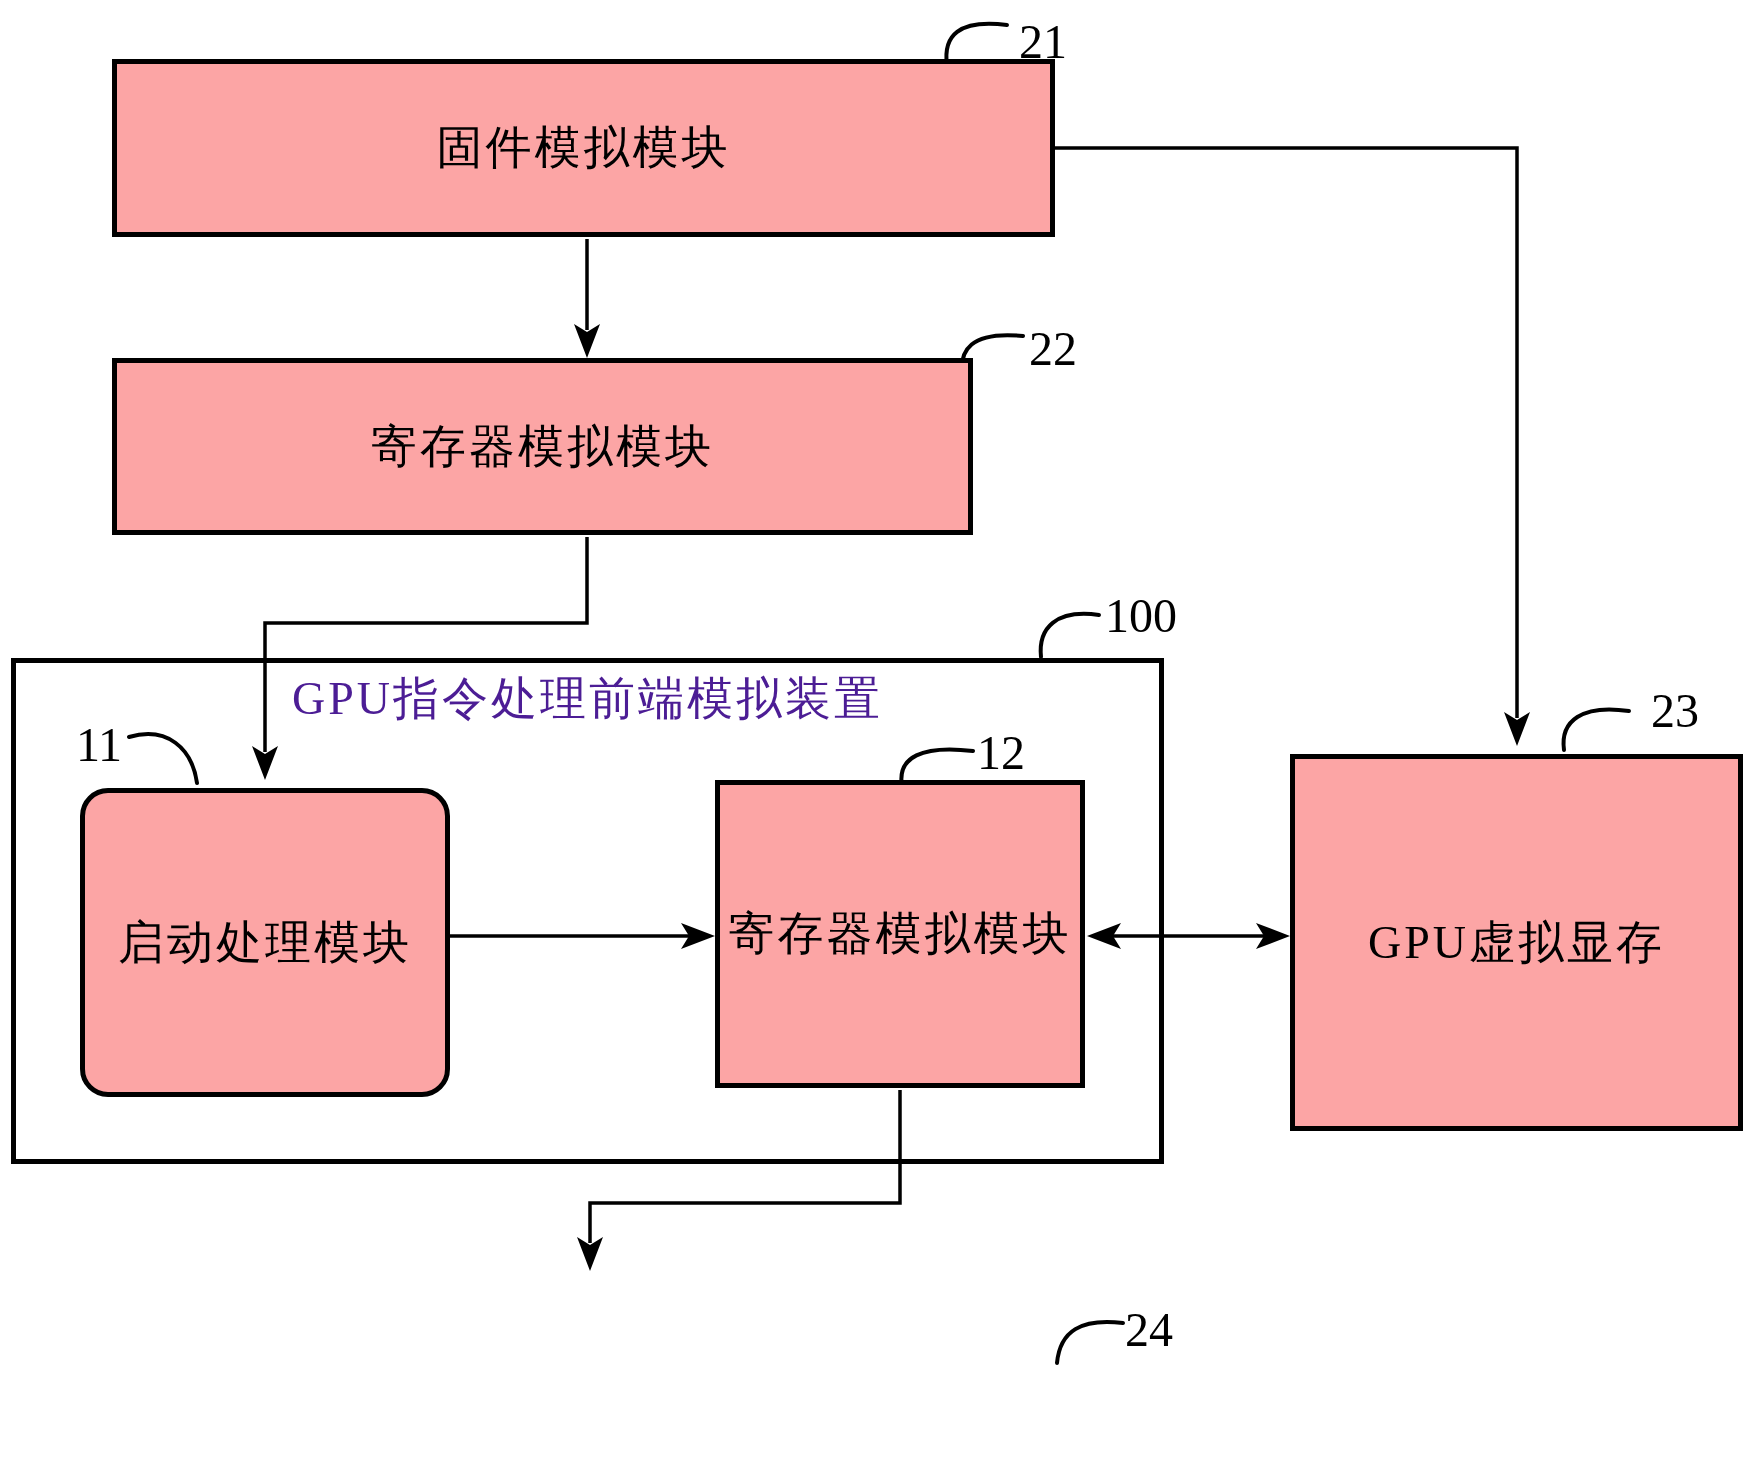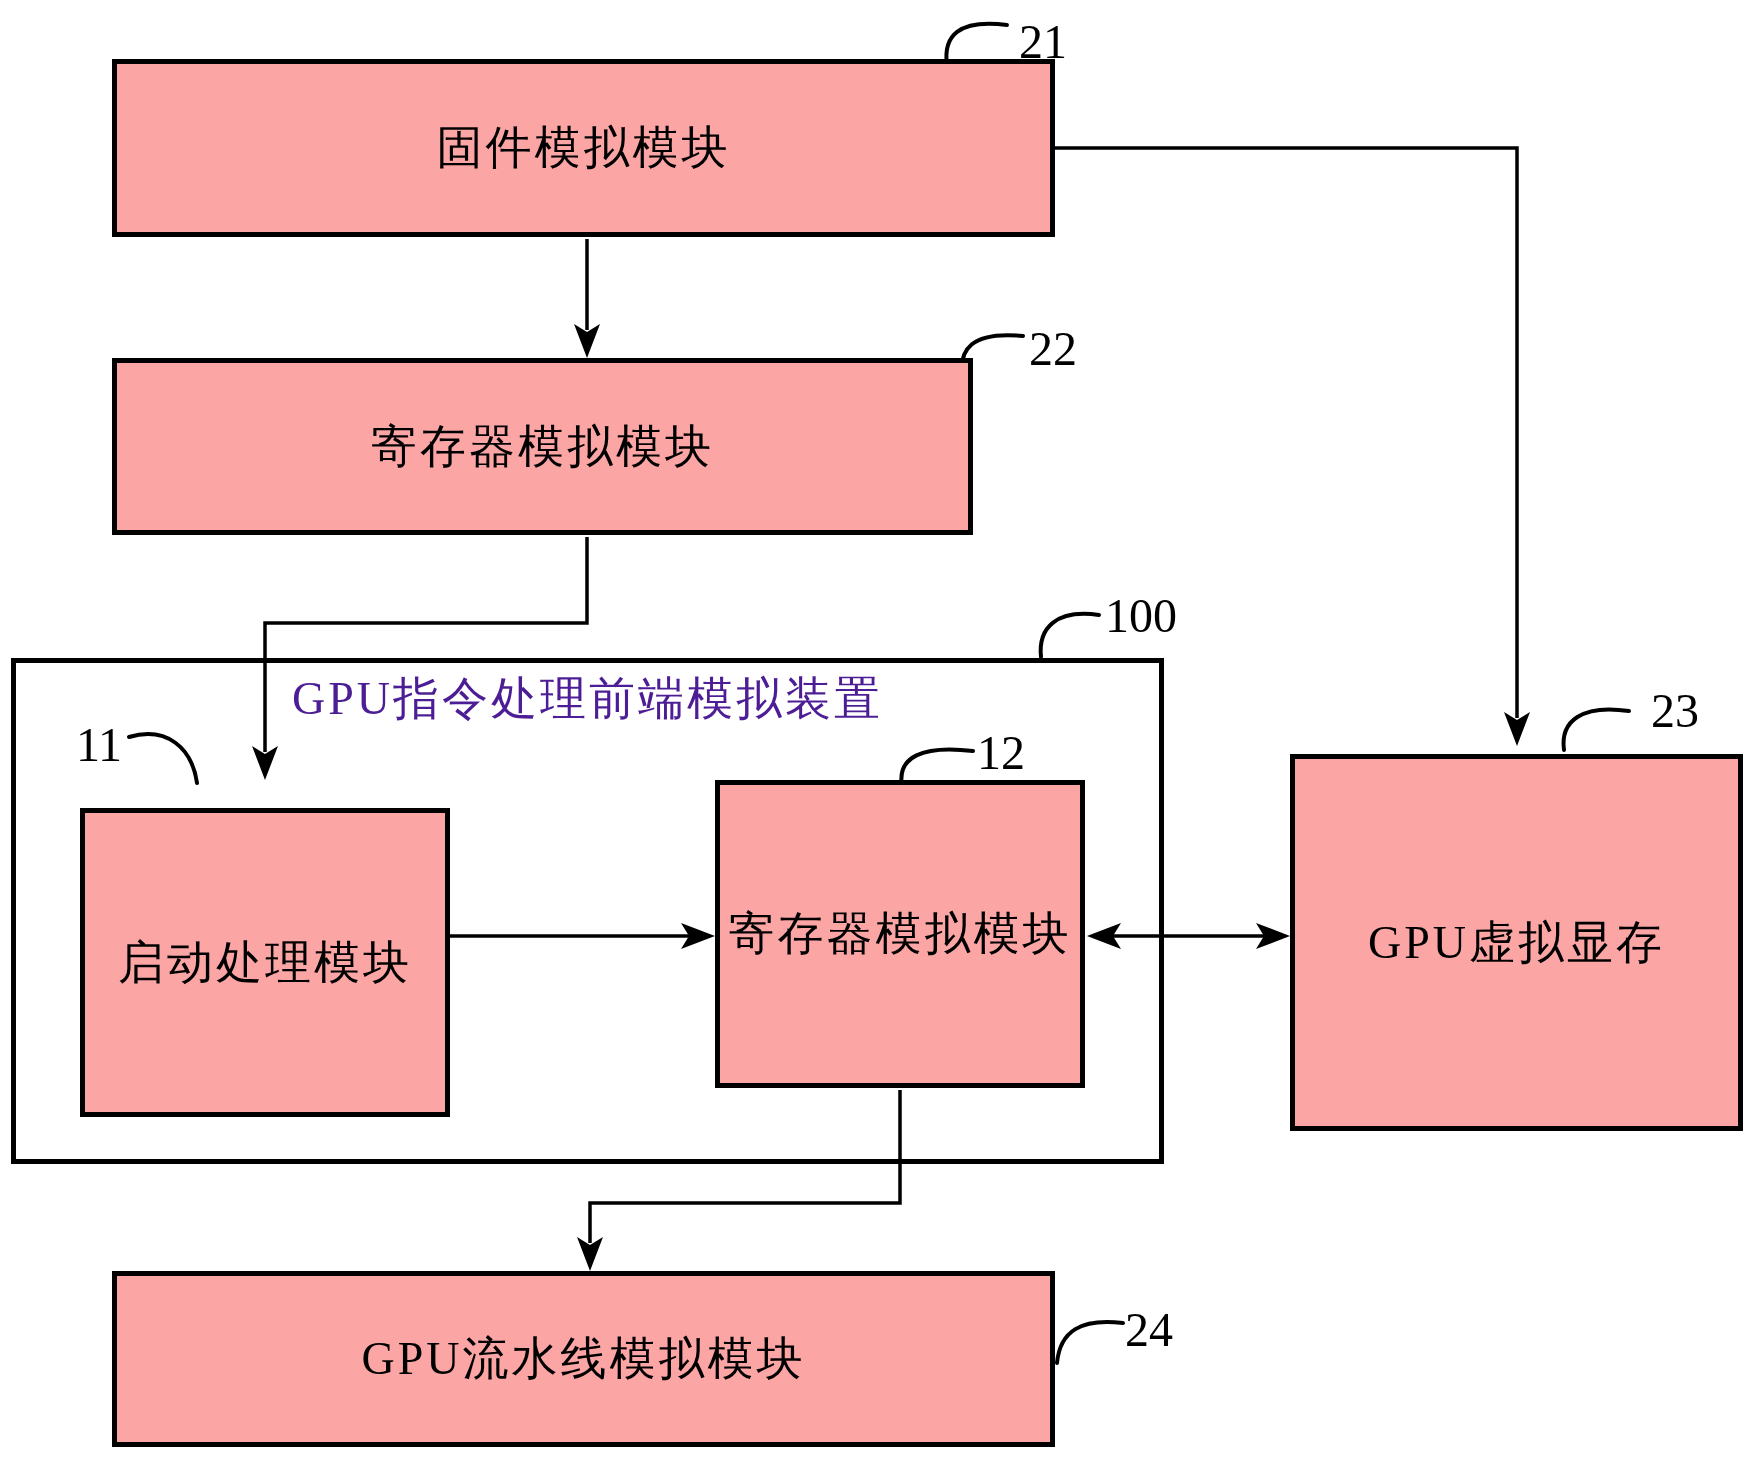--- a/index.html
+++ b/index.html
@@ -95,35 +95,32 @@
   <div class="container-title">GPU指令处理前端模拟装置</div>
 
   <div class="box" style="left:112px; top:59px; width:943px; height:178px;">
     <span class="box-label">固件模拟模块</span>
   </div>
 
   <div class="box" style="left:112px; top:358px; width:861px; height:177px;">
     <span class="box-label">寄存器模拟模块</span>
   </div>
 
-  <div class="box" style="left:80px; top:808px; width:370px; height:309px;">
+  <div class="box" style="left:80px; top:788px; width:370px; height:309px;border-radius:28px;">
     <span class="box-label">启动处理模块</span>
   </div>
 
   <div class="box" style="left:715px; top:780px; width:370px; height:308px;">
     <span class="box-label">寄存器模拟模块</span>
   </div>
 
   <div class="box" style="left:1290px; top:746px; width:453px; height:377px;margin-top:8px;">
     <span class="box-label">GPU虚拟显存</span>
   </div>
 
-  <div class="box" style="left:112px; top:1271px; width:943px; height:176px;">
-    <span class="box-label">GPU流水线模拟模块</span>
-  </div>
 
   <div class="ref" style="left:1043px; top:30px;margin-top:12px;">21</div>
   <div class="ref" style="left:1053px; top:333px;margin-top:16px;">22</div>
   <div class="ref" style="left:1141px; top:616px;">100</div>
   <div class="ref" style="left:99px; top:745px;">11</div>
   <div class="ref" style="left:1001px; top:753px;">12</div>
   <div class="ref" style="left:1659px; top:711px;margin-left:16px;">23</div>
   <div class="ref" style="left:1149px; top:1330px;">24</div>
 
 </div>

